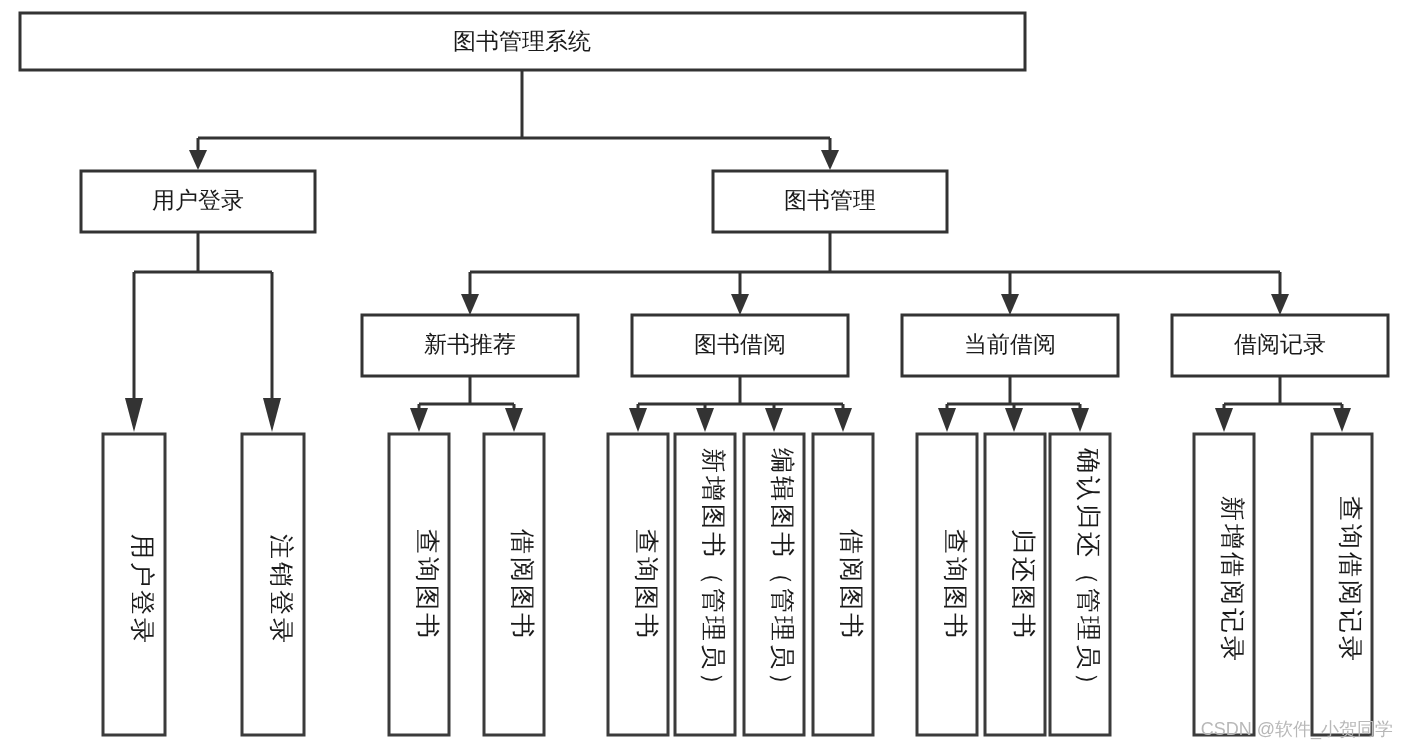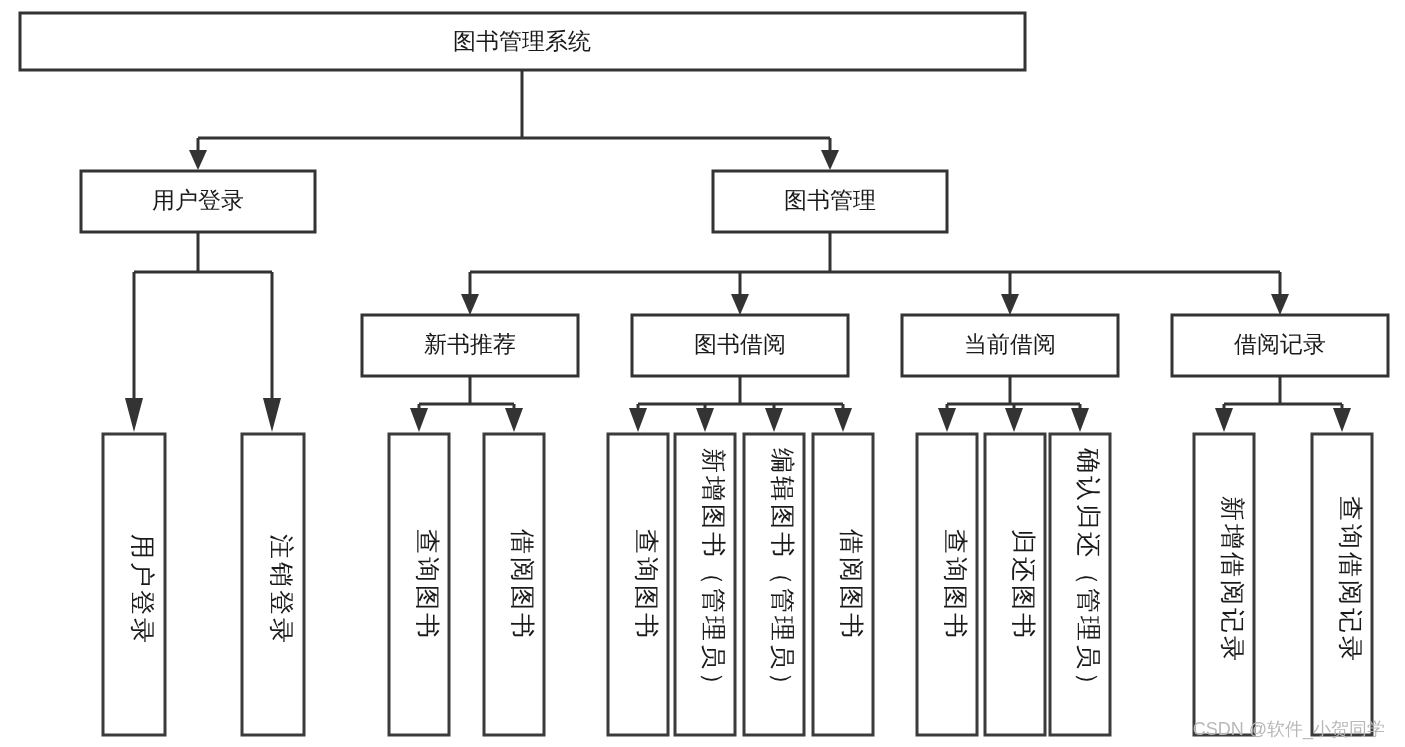--- a/index.html
+++ b/index.html
@@ -53,21 +53,21 @@
   }
   .leaf-label {
     font-family: "Liberation Sans", "DejaVu Sans", sans-serif;
     font-size: 25px;
     fill: #1a1a1a;
     text-anchor: middle;
     letter-spacing: 3px;
   }
   .watermark {
     position: absolute;
-    right: 20px;
+    right: 12px;
     bottom: 6px;
     font-family: "Liberation Sans", "DejaVu Sans", sans-serif;
     font-size: 18px;
     color: #b8b8b8;
     white-space: nowrap;
     user-select: none;
   }
 </style>
 </head>
 <body>

